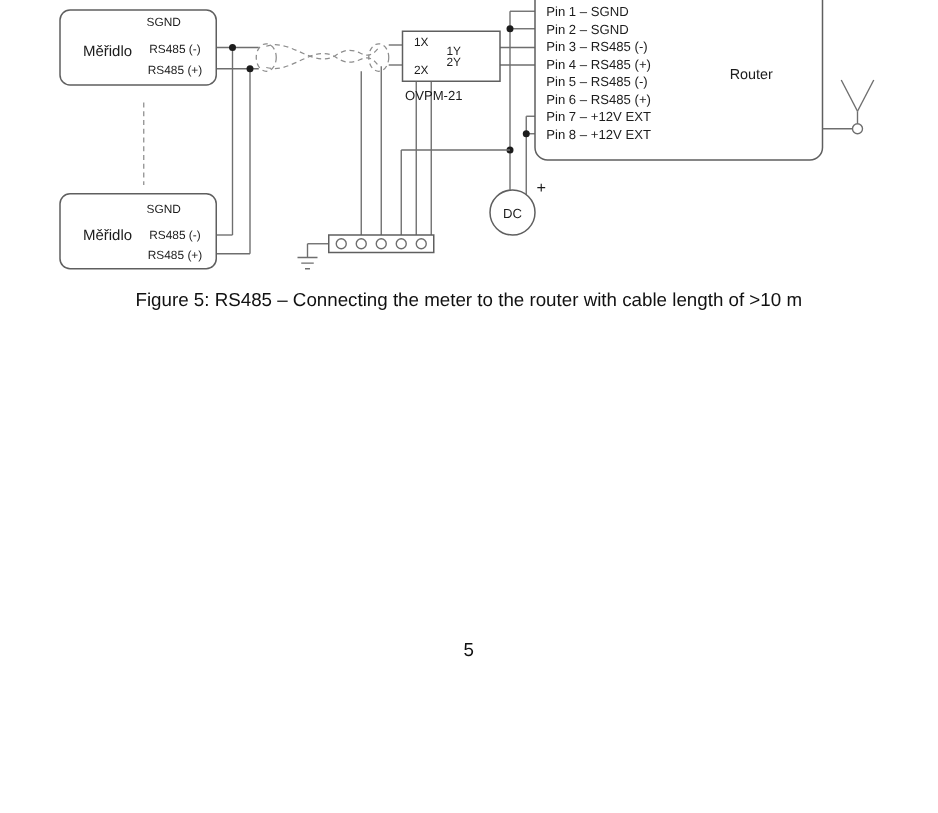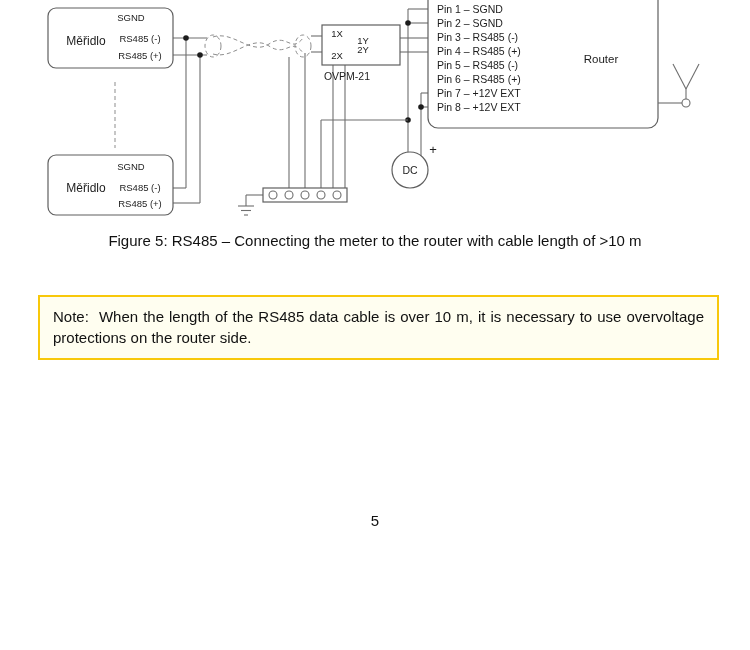--- a/index.html
+++ b/index.html
@@ -144,20 +144,16 @@
       <line x1="673" y1="64" x2="686" y2="89"></line>
       <line x1="699" y1="64" x2="686" y2="89"></line>
       <line x1="686" y1="89" x2="686" y2="99"></line>
       <circle class="term" cx="686" cy="103" r="4"></circle>
       <line x1="658" y1="103" x2="682" y2="103"></line>
     </g>
   </svg>
 
   <div class="caption">Figure 5: RS485 – Connecting the meter to the router with cable length of &gt;10 m</div>
 
-  <div class="note">
-    <span>Note:</span>&nbsp;
-    <span>When the length of the RS485 data cable is over 10 m, it is necessary to use overvoltage protections on the router side.</span>
-  </div>
 
   <div class="pagenum">5</div>
 
 </div>
 
 </body></html>

